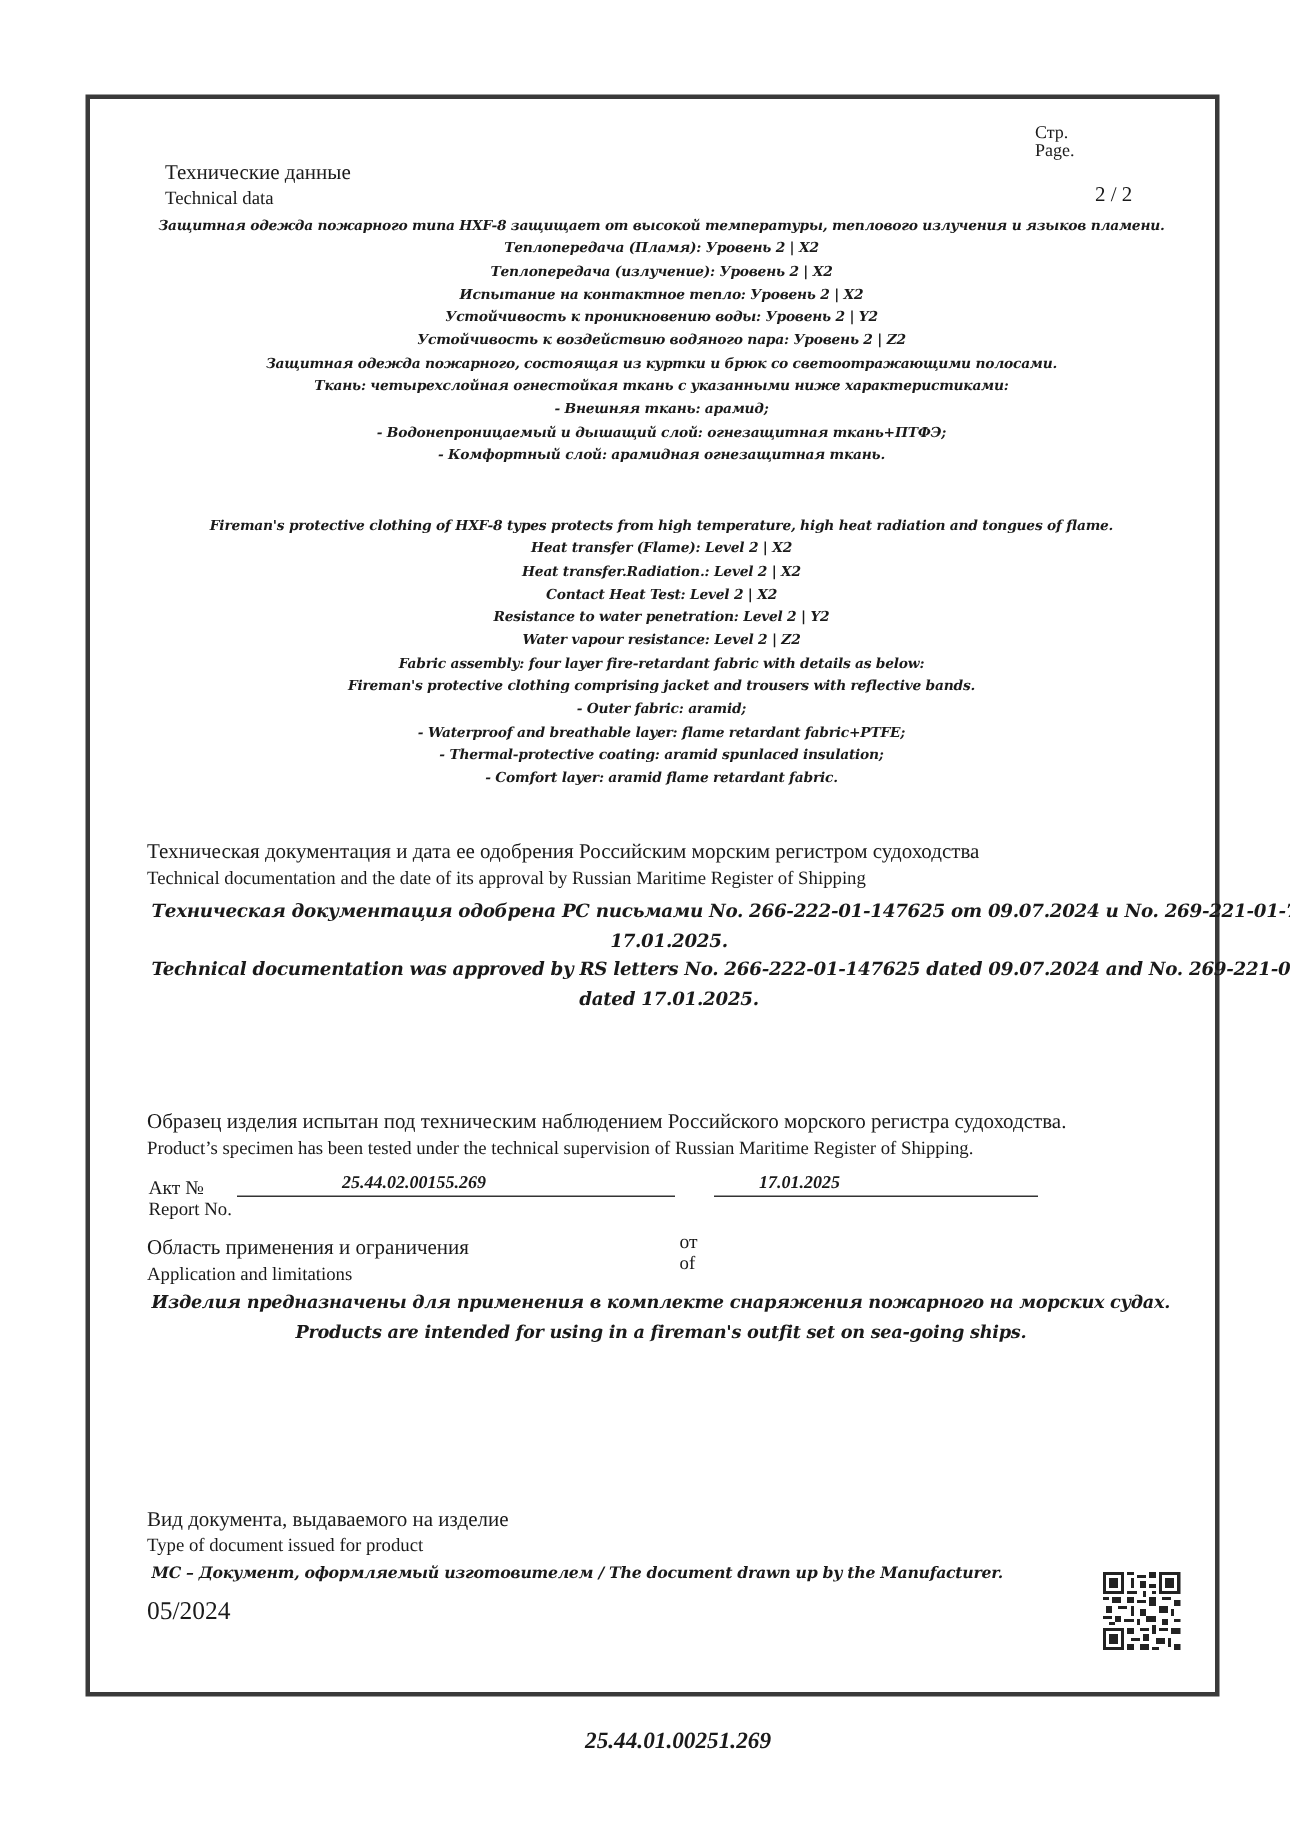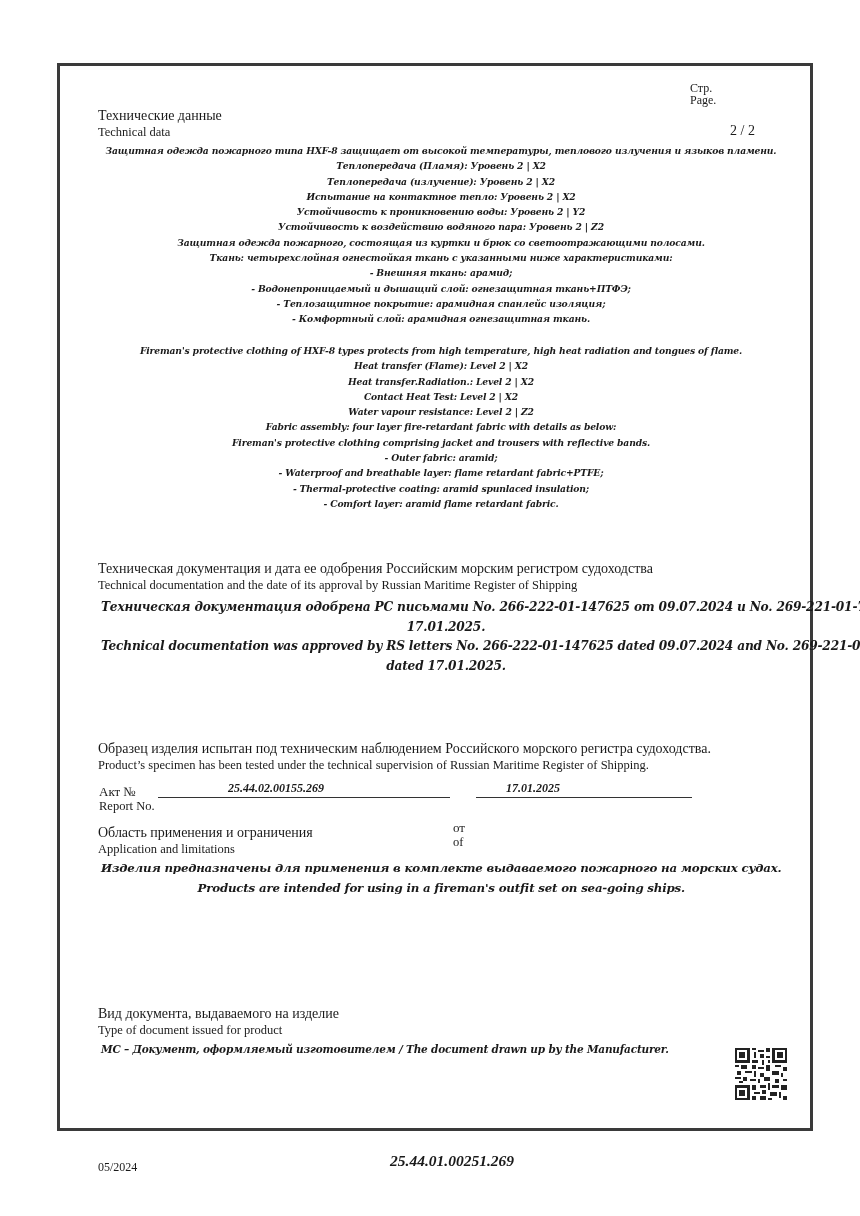--- a/index.html
+++ b/index.html
@@ -16,59 +16,59 @@
   .head-ru { font-size: 14px; line-height: 16px; }
   .head-en { font-size: 12.5px; line-height: 16px; }
   .spec-block { left: 101px; width: 680px; font-size: 9.2px; line-height: 15.3px; letter-spacing: -0.15px; }
   .spec-block div { white-space: nowrap; }
   .approval { left: 101px; width: 690px; font-size: 12.2px; line-height: 19.5px; letter-spacing: -0.2px; }
   .report-line { position: absolute; height: 1px; background: #333; }
   .report-val { font-size: 12px; }
   .apps { left: 101px; font-size: 11.8px; line-height: 19.5px; letter-spacing: -0.2px; }
   .doc-type { left: 101px; font-size: 10.5px; }
   .qr { position: absolute; left: 735px; top: 1048px; width: 52px; height: 52px; }
-  .footer-date { left: 98px; top: 1160px; font-size: 12px; text-align: right; }
+  .footer-date { left: 98px; top: 1064px; font-size: 17px; text-align: right; }
   .footer-num { left: 390px; top: 1152px; font-size: 15.5px; font-family: "Liberation Serif", serif; font-style: italic; font-weight: bold; text-align: center; }
 </style>
 </head>
 <body>
 
 <div class="frame"></div>
 
 <div class="abs serif page-label">
   <div>Стр.</div>
   <div>Page.</div>
 </div>
 <div class="abs serif page-num">2 / 2</div>
 
-<div class="abs serif" style="left:98px; top:108px;">
+<div class="abs serif" style="left:110px; top:108px;">
   <div class="head-ru">Технические данные</div>
   <div class="head-en">Technical data</div>
 </div>
 
 <div class="abs ital spec-block" style="top:143px;">
   <div>Защитная одежда пожарного типа HXF-8 защищает от высокой температуры, теплового излучения и языков пламени.</div>
   <div>Теплопередача (Пламя): Уровень 2 | X2</div>
   <div>Теплопередача (излучение): Уровень 2 | X2</div>
   <div>Испытание на контактное тепло: Уровень 2 | X2</div>
   <div>Устойчивость к проникновению воды: Уровень 2 | Y2</div>
   <div>Устойчивость к воздействию водяного пара: Уровень 2 | Z2</div>
   <div>Защитная одежда пожарного, состоящая из куртки и брюк со светоотражающими полосами.</div>
   <div>Ткань: четырехслойная огнестойкая ткань с указанными ниже характеристиками:</div>
   <div>- Внешняя ткань: арамид;</div>
   <div>- Водонепроницаемый и дышащий слой: огнезащитная ткань+ПТФЭ;</div>
-  <div>- Теплозащитное покрытие: арамидная спанлейс изоляция;</div>
   <div>- Комфортный слой: арамидная огнезащитная ткань.</div>
 </div>
 
 <div class="abs ital spec-block" style="top:343px;">
   <div>Fireman's protective clothing of HXF-8 types protects from high temperature, high heat radiation and tongues of flame.</div>
   <div>Heat transfer (Flame):  Level 2 | X2</div>
   <div>Heat transfer.Radiation.: Level 2 | X2</div>
   <div>Contact Heat Test: Level 2 | X2</div>
+  <div>Resistance to water penetration: Level 2 | Y2</div>
   <div>Water vapour resistance: Level 2 | Z2</div>
   <div>Fabric assembly: four layer fire-retardant fabric with details as below:</div>
   <div>Fireman's protective clothing comprising jacket and trousers with reflective bands.</div>
   <div>- Outer fabric: aramid;</div>
   <div>- Waterproof and breathable layer: flame retardant fabric+PTFE;</div>
   <div>- Thermal-protective coating: aramid spunlaced insulation;</div>
   <div>- Comfort layer: aramid flame retardant fabric.</div>
 </div>
 
 <div class="abs serif" style="left:98px; top:560px;">
@@ -103,21 +103,21 @@
   <div style="font-size:12.5px;">of</div>
 </div>
 <div class="abs ital report-val" style="left:506px; top:781px; font-family:'Liberation Serif',serif;">17.01.2025</div>
 <div class="report-line" style="left:476px; top:797px; width:216px;"></div>
 
 <div class="abs serif" style="left:98px; top:824px;">
   <div class="head-ru" style="line-height:17px;">Область применения и ограничения</div>
   <div class="head-en">Application and limitations</div>
 </div>
 <div class="abs ital apps" style="top:859px;">
-  <div style="white-space:nowrap;">Изделия предназначены для применения в комплекте выдаваемого пожарного на морских судах.</div>
+  <div style="white-space:nowrap;">Изделия предназначены для применения в комплекте снаряжения пожарного на морских судах.</div>
   <div style="white-space:nowrap;">Products are intended for using in a fireman's outfit set on sea-going ships.</div>
 </div>
 
 <div class="abs serif" style="left:98px; top:1005px;">
   <div class="head-ru" style="line-height:17px;">Вид документа, выдаваемого на изделие</div>
   <div class="head-en">Type of document issued for product</div>
 </div>
 <div class="abs ital doc-type" style="top:1043px; white-space:nowrap; letter-spacing:-0.2px;">МС – Документ, оформляемый изготовителем / The document drawn up by the Manufacturer.</div>
 
 <svg class="qr" viewBox="0 0 25 25" shape-rendering="crispEdges">

